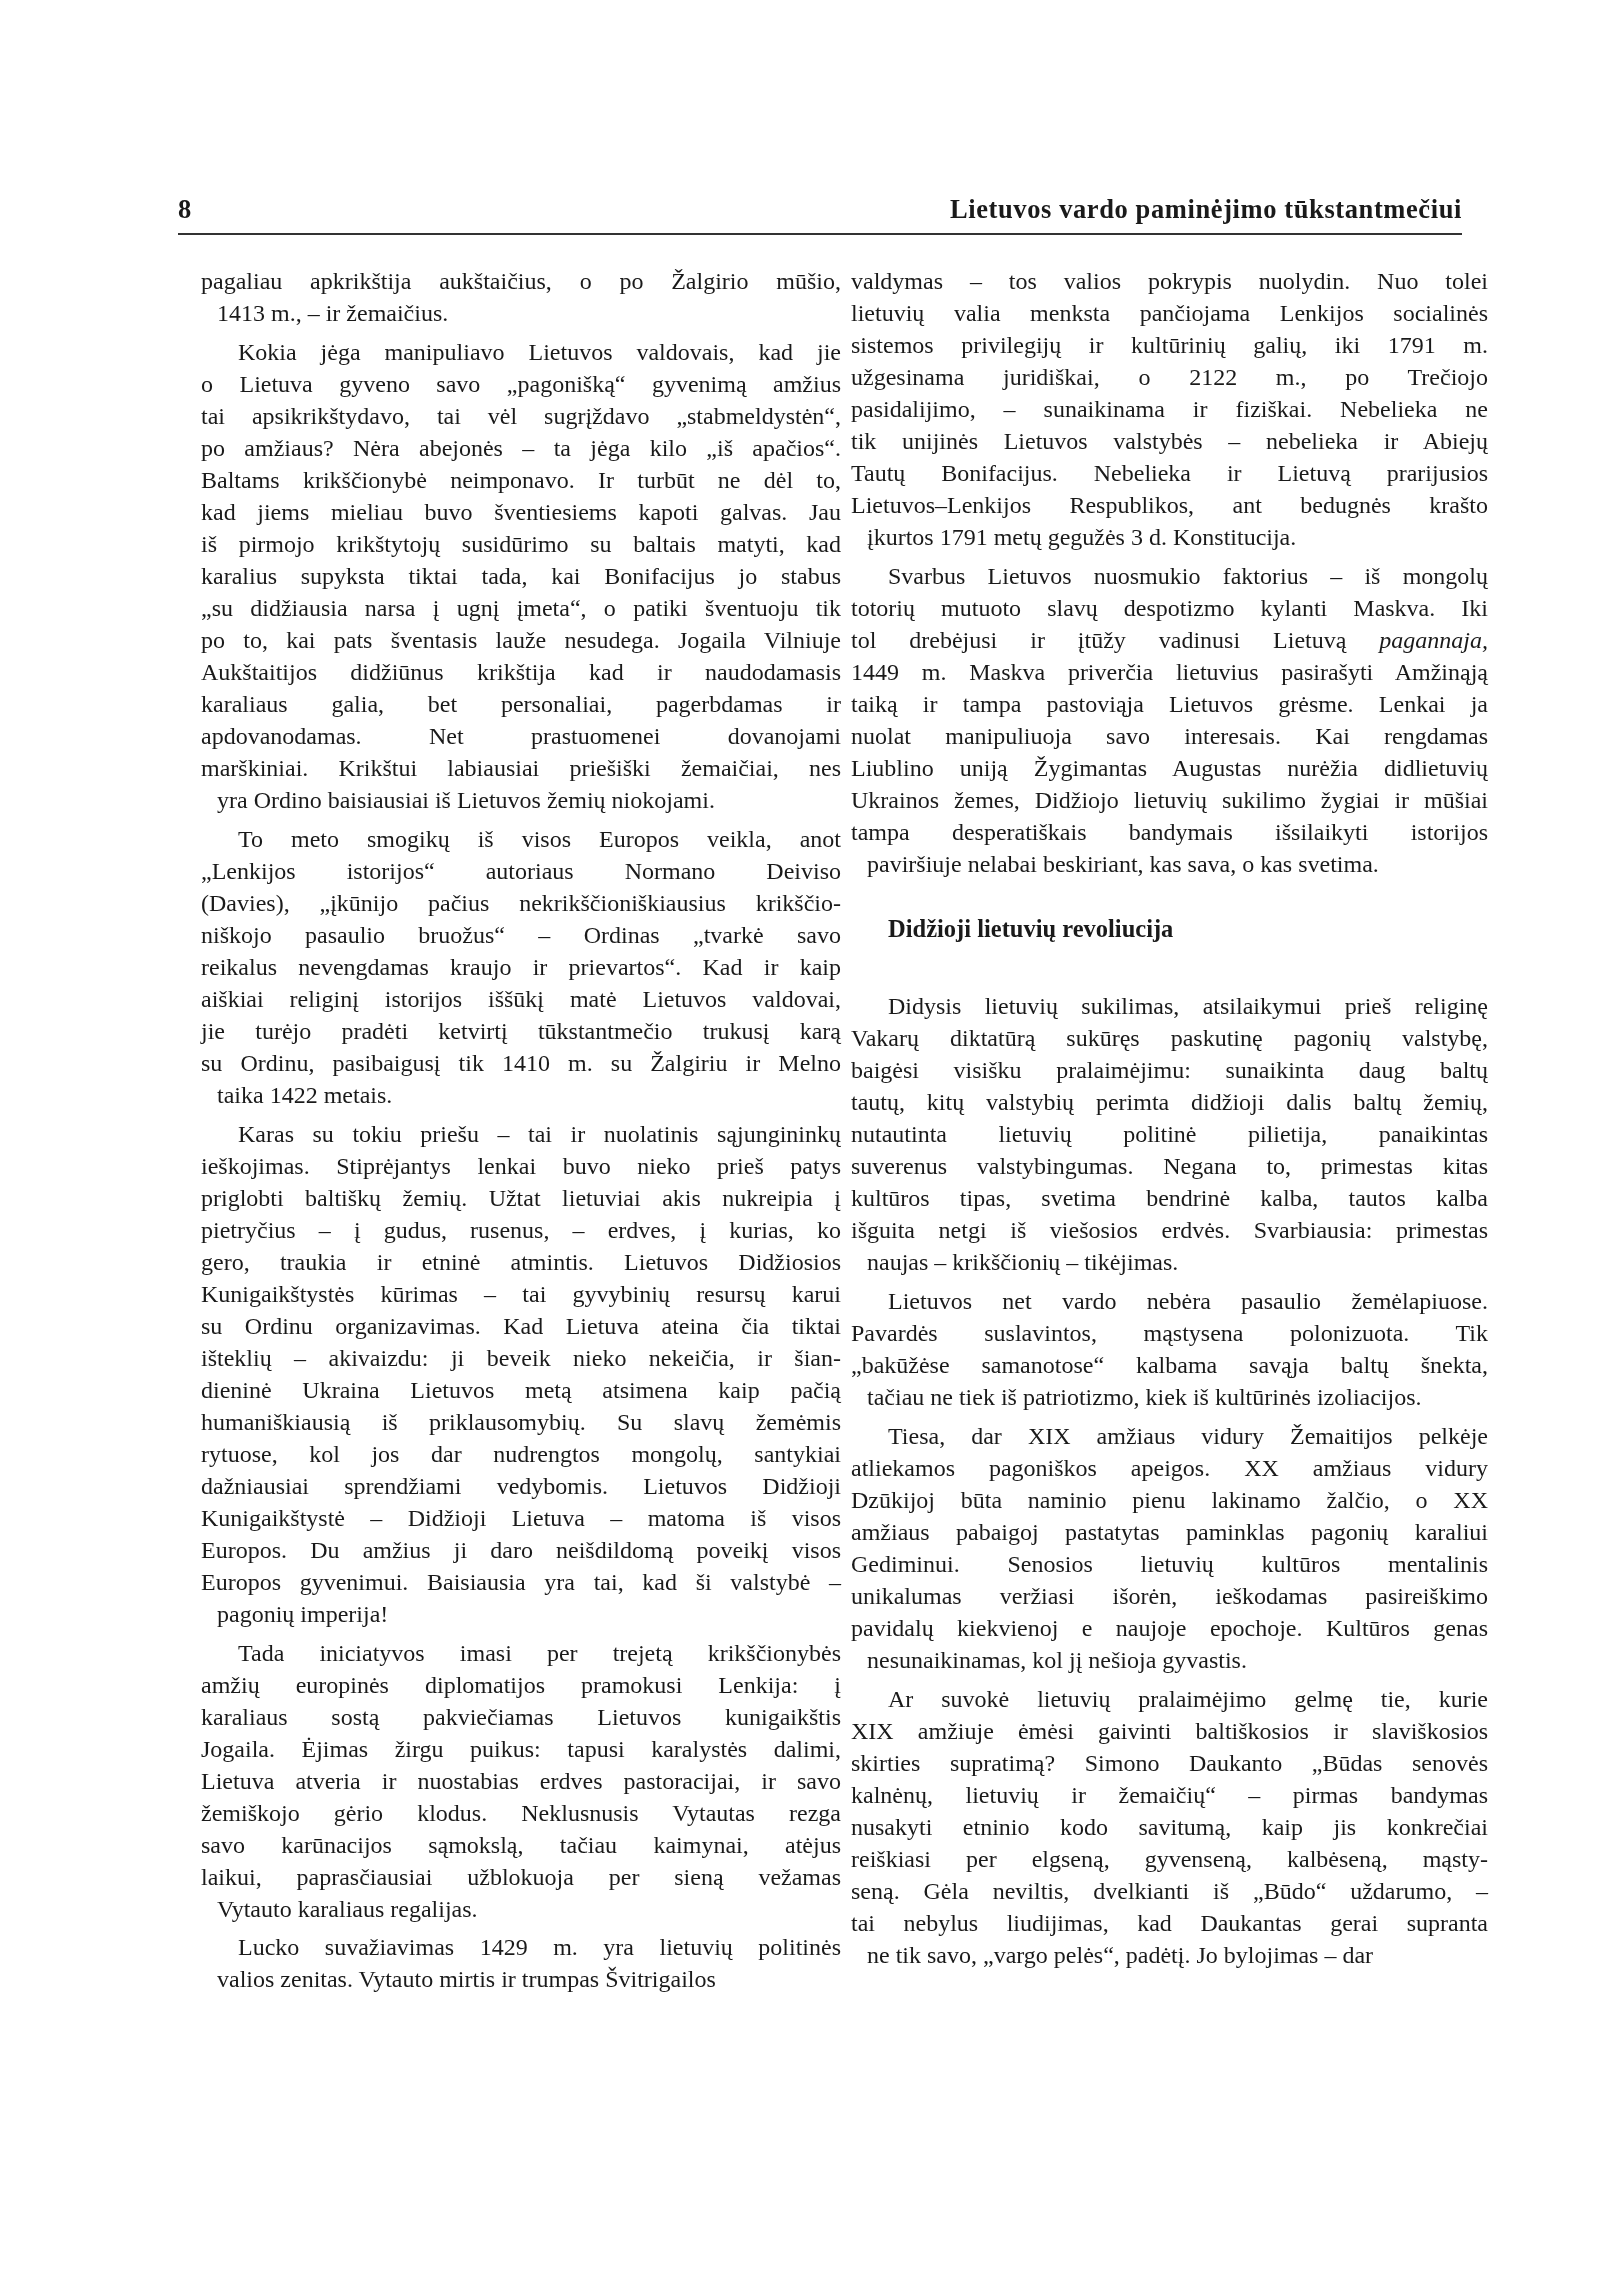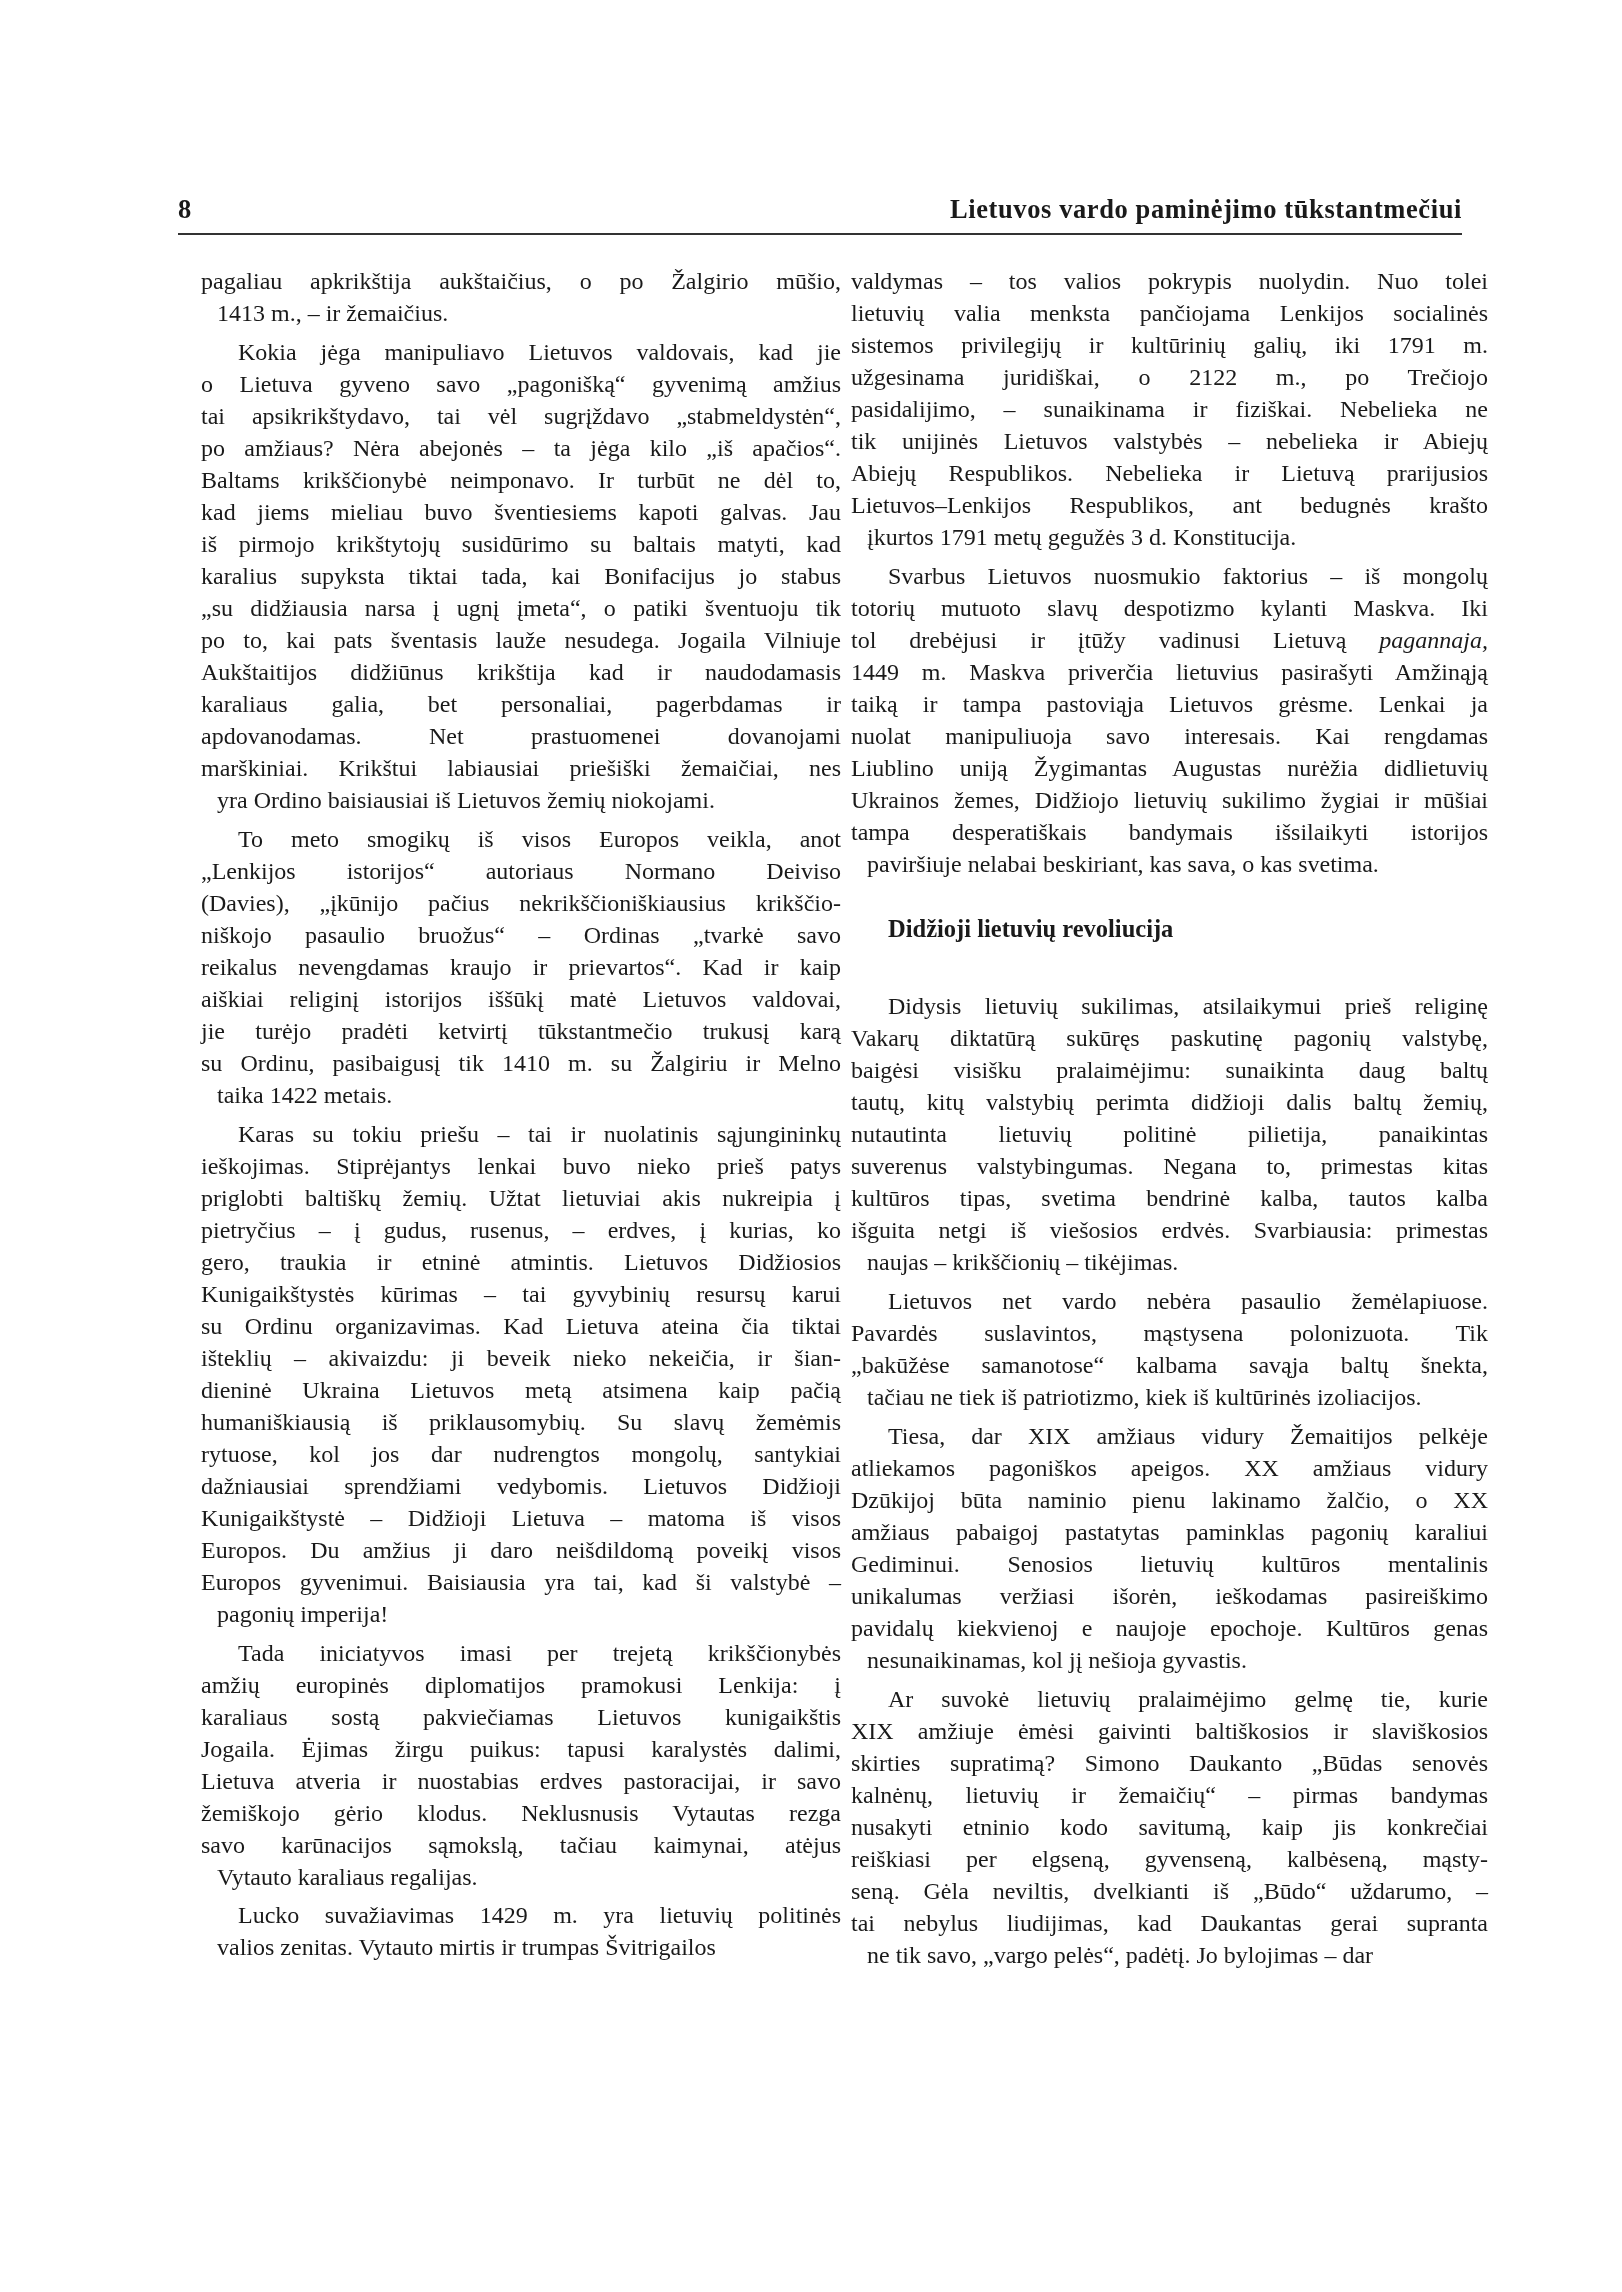--- a/index.html
+++ b/index.html
@@ -151,38 +151,39 @@
       <span class="line last"><span>pagonių imperija!</span></span>
     </div>
     <div class="para">
       <span class="line ind"><span>Tada iniciatyvos imasi per trejetą krikščionybės</span></span>
       <span class="line"><span>amžių europinės diplomatijos pramokusi Lenkija: į</span></span>
       <span class="line"><span>karaliaus sostą pakviečiamas Lietuvos kunigaikštis</span></span>
       <span class="line"><span>Jogaila. Ėjimas žirgu puikus: tapusi karalystės dalimi,</span></span>
       <span class="line"><span>Lietuva atveria ir nuostabias erdves pastoracijai, ir savo</span></span>
       <span class="line"><span>žemiškojo gėrio klodus. Neklusnusis Vytautas rezga</span></span>
       <span class="line"><span>savo karūnacijos sąmokslą, tačiau kaimynai, atėjus</span></span>
+      <span class="line"><span>laikui, paprasčiausiai užblokuoja per sieną vežamas</span></span>
       <span class="line last"><span>Vytauto karaliaus regalijas.</span></span>
     </div>
     <div class="para">
       <span class="line ind"><span>Lucko suvažiavimas 1429 m. yra lietuvių politinės</span></span>
       <span class="line last"><span>valios zenitas. Vytauto mirtis ir trumpas Švitrigailos</span></span>
     </div>
   </div>
 
 <div class="column col-right">
   <div id="right-before">
       <div class="para">
         <span class="line"><span>valdymas – tos valios pokrypis nuolydin. Nuo tolei</span></span>
         <span class="line"><span>lietuvių valia menksta pančiojama Lenkijos socialinės</span></span>
         <span class="line"><span>sistemos privilegijų ir kultūrinių galių, iki 1791 m.</span></span>
         <span class="line"><span>užgesinama juridiškai, o 2122 m., po Trečiojo</span></span>
         <span class="line"><span>pasidalijimo, – sunaikinama ir fiziškai. Nebelieka ne</span></span>
         <span class="line"><span>tik unijinės Lietuvos valstybės – nebelieka ir Abiejų</span></span>
-        <span class="line"><span>Abiejų Respublikos. Nebelieka ir Lietuvą prarijusios</span></span>
+        <span class="line"><span>Tautų Bonifacijus. Nebelieka ir Lietuvą prarijusios</span></span>
         <span class="line"><span>Lietuvos–Lenkijos Respublikos, ant bedugnės krašto</span></span>
         <span class="line last"><span>įkurtos 1791 metų gegužės 3 d. Konstitucija.</span></span>
       </div>
       <div class="para">
         <span class="line ind"><span>Svarbus Lietuvos nuosmukio faktorius – iš mongolų</span></span>
         <span class="line"><span>totorių mutuoto slavų despotizmo kylanti Maskva. Iki</span></span>
         <span class="line"><span>tol drebėjusi ir įtūžy vadinusi Lietuvą </span><em>pagannaja,</em></span>
         <span class="line"><span>1449 m. Maskva priverčia lietuvius pasirašyti Amžinąją</span></span>
         <span class="line"><span>taiką ir tampa pastoviąja Lietuvos grėsme. Lenkai ja</span></span>
         <span class="line"><span>nuolat manipuliuoja savo interesais. Kai rengdamas</span></span>

